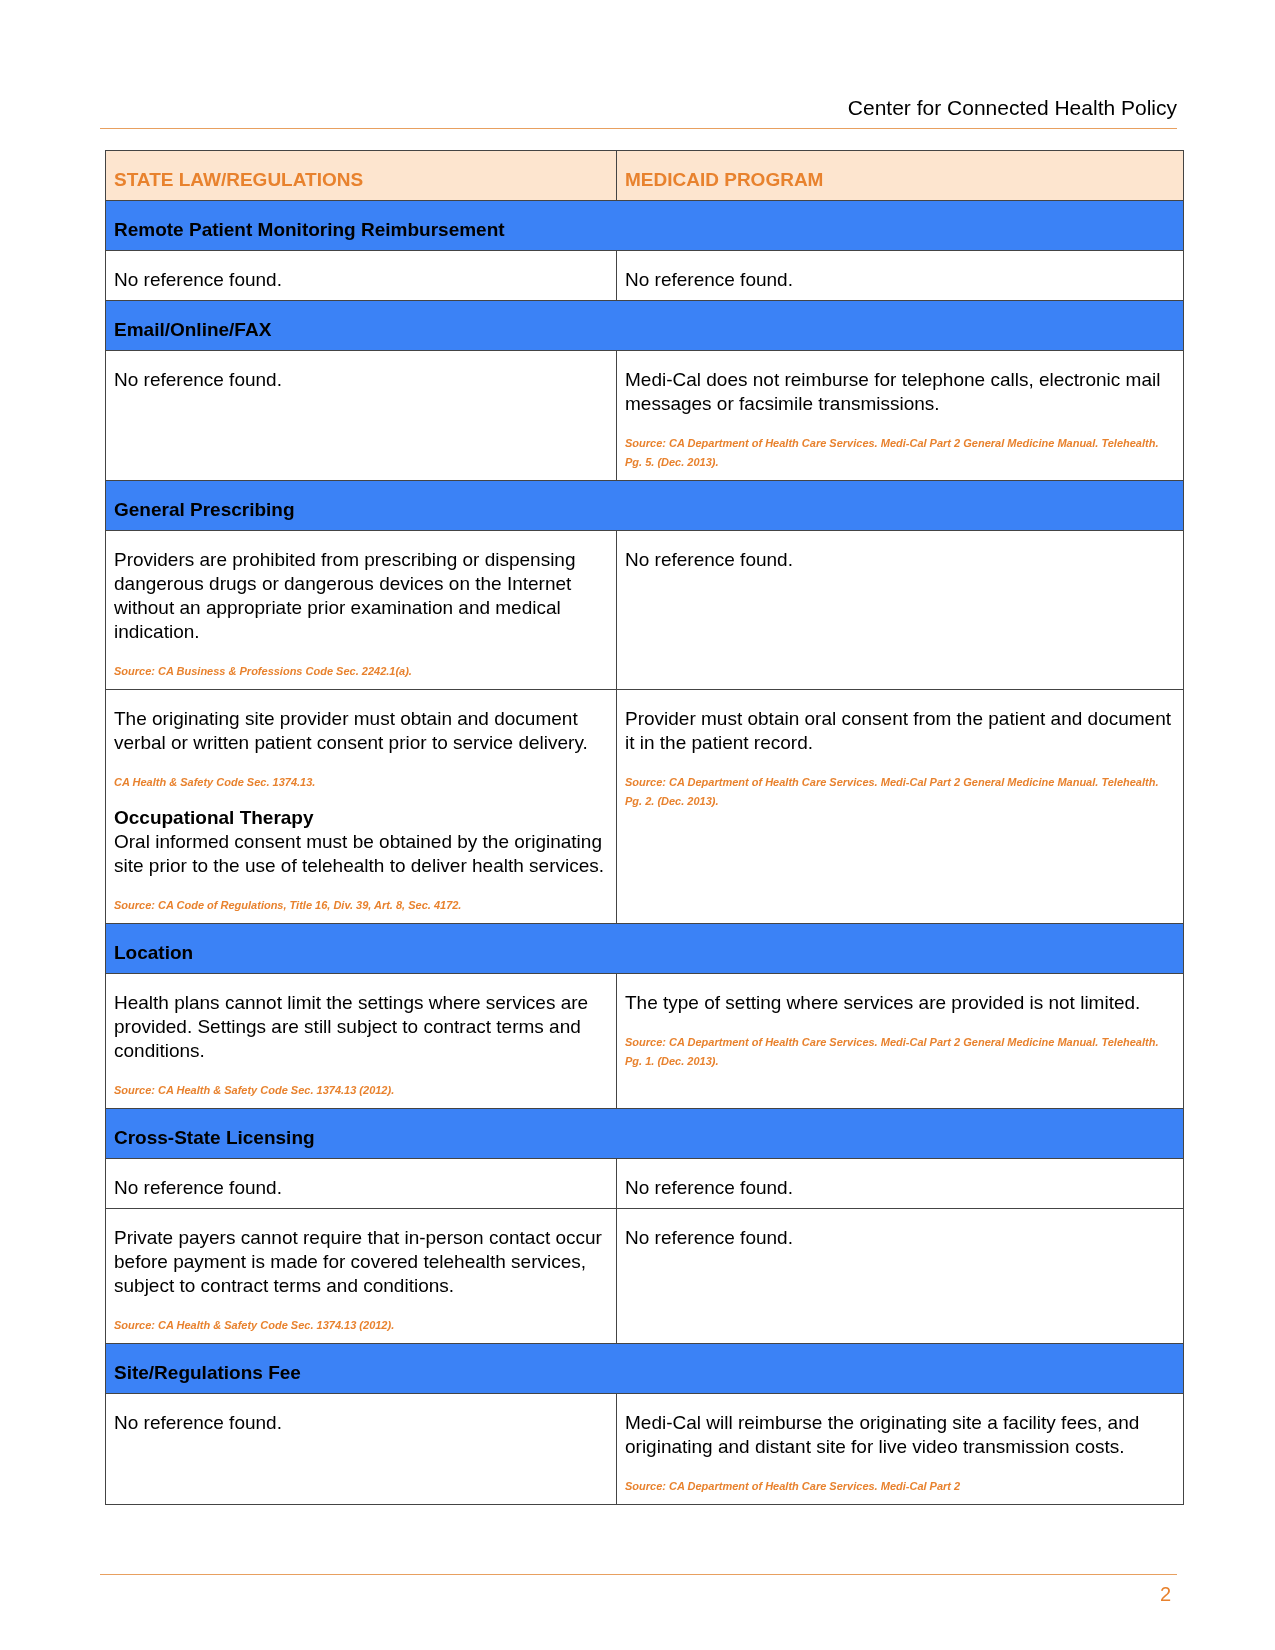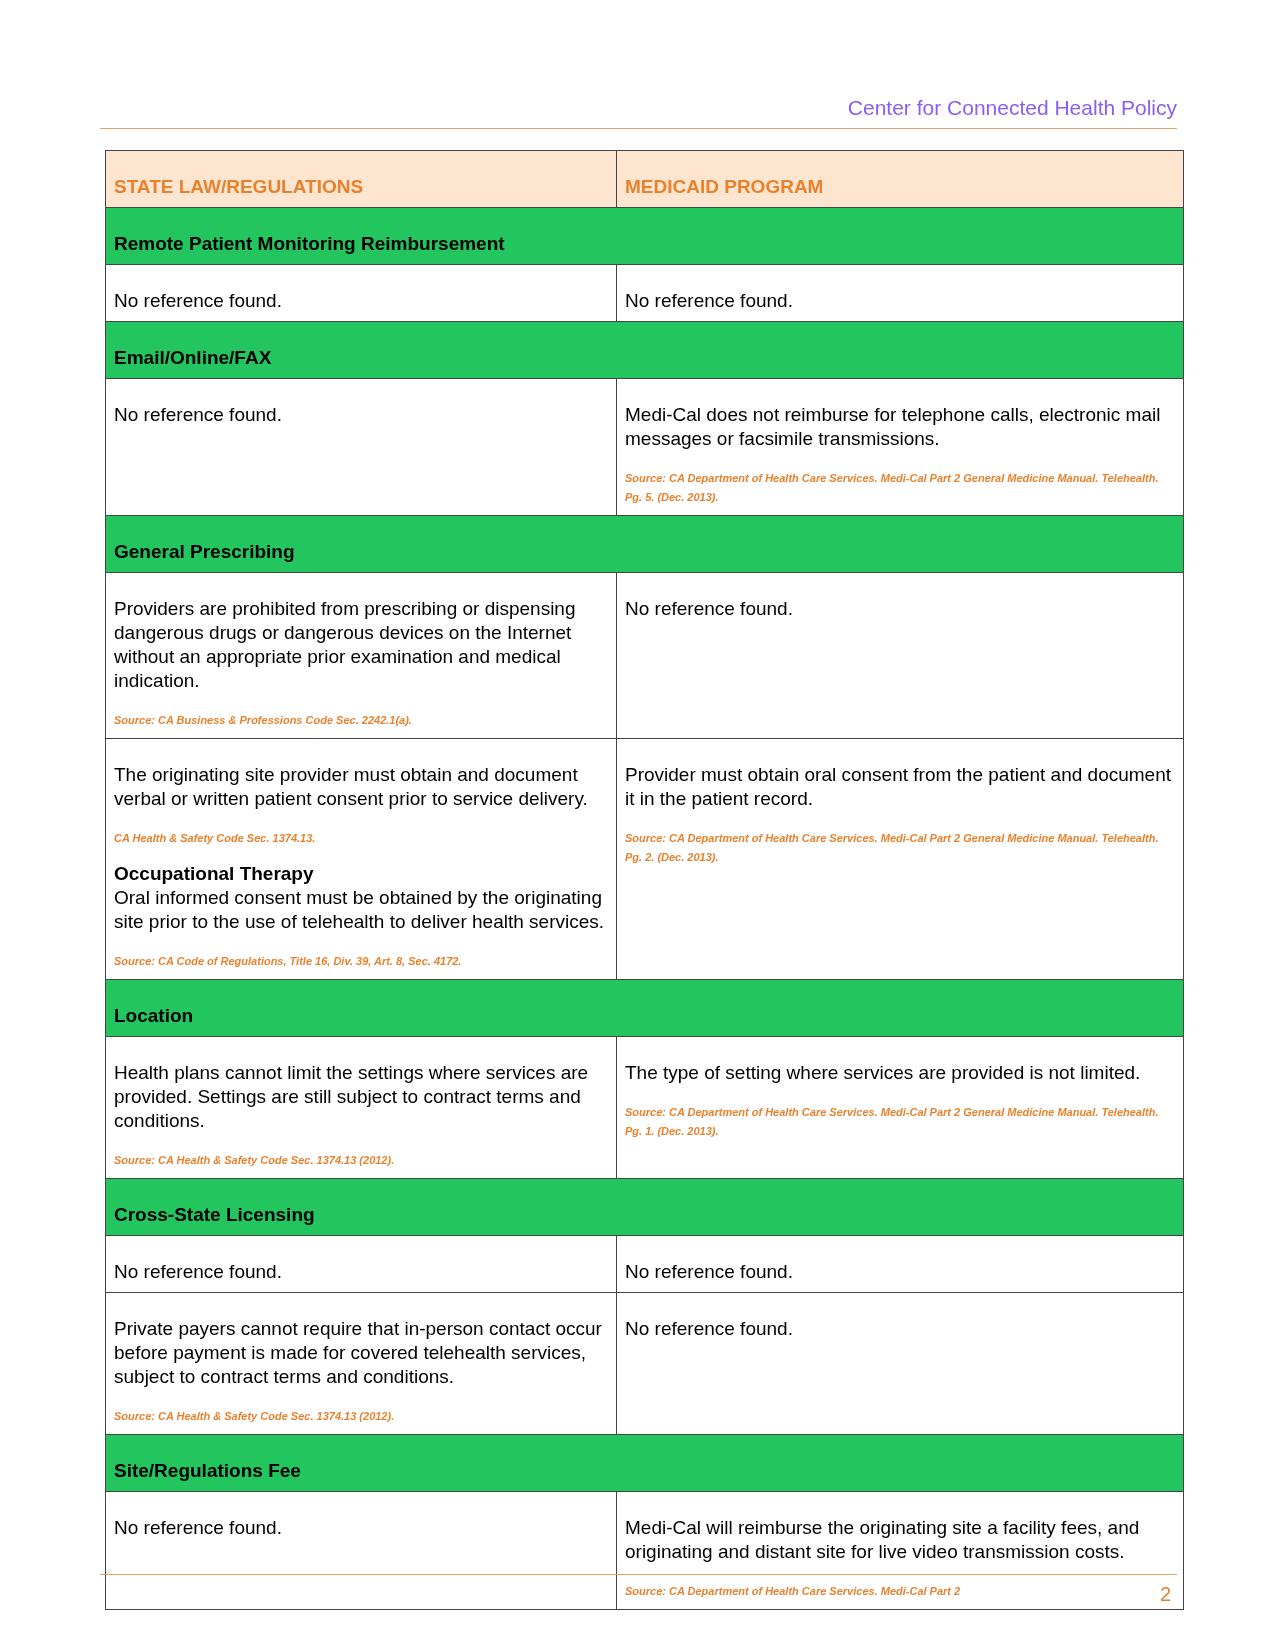--- a/index.html
+++ b/index.html
@@ -1,24 +1,24 @@
 <!DOCTYPE html>
 <html><head>
 <meta charset="utf-8">
 <style>
   html, body { margin:0; padding:0; background:#ffffff; }
   body { width:1275px; height:1650px; position:relative; font-family:"Liberation Sans", sans-serif; color:#000; overflow:hidden; }
-  .org-header { position:absolute; right:98px; top:96px; font-size:21px; color:#8b5cf6; }
+  .org-header { position:absolute; right:98px; top:96px; font-size:21px; color:#000000; }
   .header-rule { position:absolute; left:100px; right:98px; top:128px; border-top:1.5px solid #e8a060; }
   .footer-rule { position:absolute; left:100px; right:98px; top:1574px; border-top:1.5px solid #e8a060; }
   .page-num { position:absolute; right:104px; top:1583px; font-size:20px; color:#e8822e; }
   table.policy { position:absolute; left:105px; top:150px; width:1078px; border-collapse:collapse; table-layout:fixed; }
-  table.policy td, table.policy th { border:1.5px solid #444; vertical-align:top; padding:24px 8px 8px 8px; font-size:19px; line-height:24px; text-align:left; }
+  table.policy td, table.policy th { border:1.5px solid #444; vertical-align:top; padding:17px 8px 8px 8px; font-size:19px; line-height:24px; text-align:left; }
   th.col-head { background:#fde5cf; color:#e8822e; font-weight:bold; font-size:19px; height:24px; padding-top:8px; padding-bottom:8px; }
-  td.section { background:#22c55e; font-weight:bold; font-size:19px; padding-top:8px; padding-bottom:8px; }
+  td.section { background:#3b82f6; font-weight:bold; font-size:19px; padding-top:8px; padding-bottom:8px; }
   .src { display:block; color:#e8822e; font-style:italic; font-weight:bold; font-size:11px; line-height:19px; margin-top:18px; }
   .subhead { display:block; font-weight:bold; margin-top:14px; }
   .txt { display:block; }
 </style>
 </head>
 <body>
 
 <div class="org-header">Center for Connected Health Policy</div>
 <div class="header-rule"></div>
 

